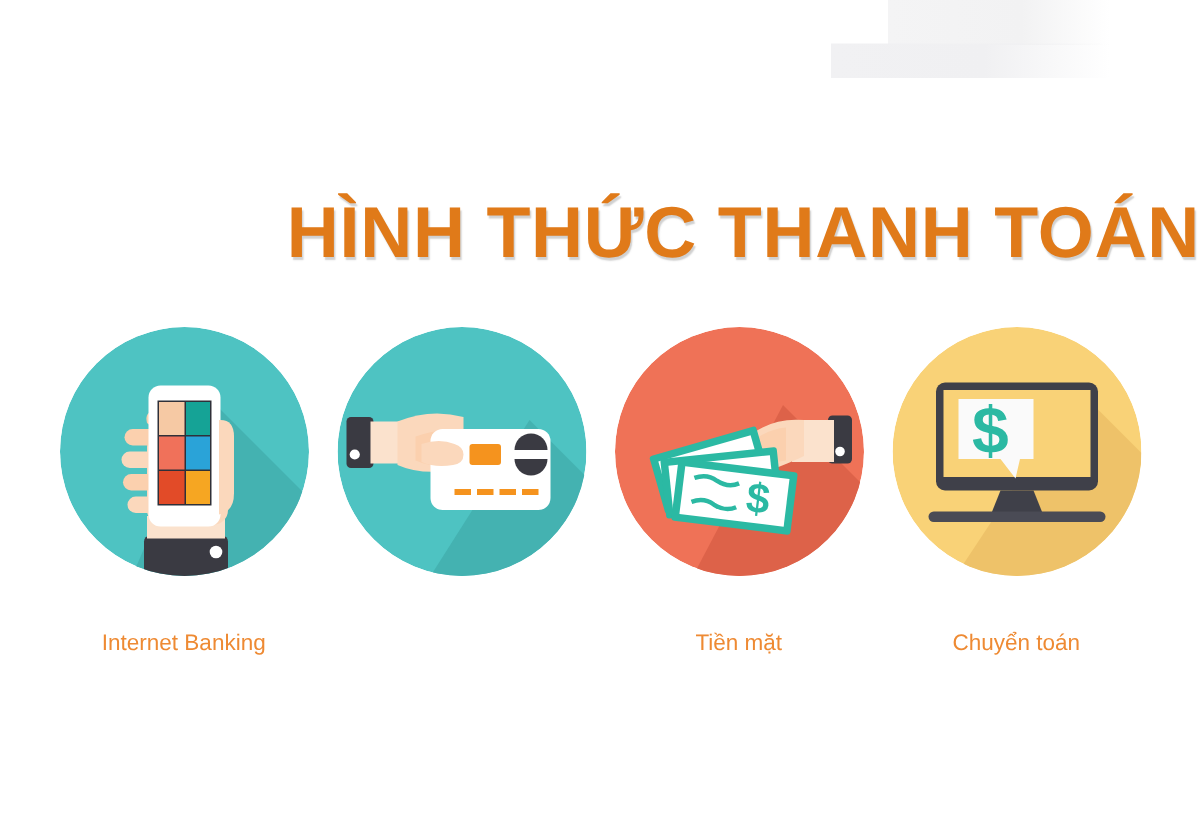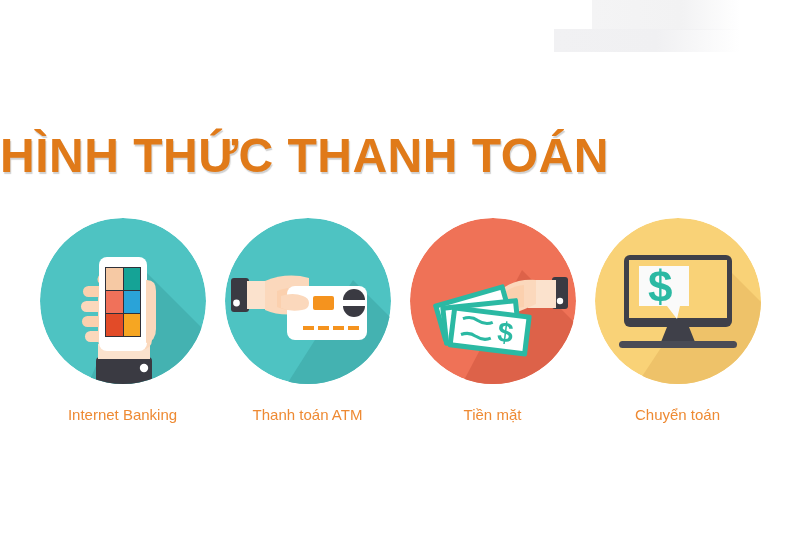--- a/index.html
+++ b/index.html
@@ -37,21 +37,21 @@
     width: 186px; height: 23px;
     background: linear-gradient(90deg,#f1f1f3 0%, #f0f0f2 55%, rgba(255,255,255,0) 100%);
   }
 
   
   #title {
     position: absolute;
     left: 0;
     top: 128px;
     width: 800px;
-    text-align: left;
+    text-align: right;
     font-size: 48px;
     font-weight: bold;
     letter-spacing: 0.5px;
     color: #e07a19;
     text-shadow: 1px 2px 1px rgba(150,150,150,0.45);
     white-space: nowrap;
   }
 
   
   #cards {
@@ -71,21 +71,21 @@
   }
   .circle {
     position: relative;
     width: 166px;
     height: 166px;
     border-radius: 50%;
     overflow: hidden;
   }
   .circle svg { display: block; width: 166px; height: 166px; }
   .card-label {
-    margin-top: 22px;
+    margin-top: 36px;
     font-size: 15px;
     color: #ee8a33;
     text-align: left;
     white-space: nowrap;
   }
 </style>
 </head>
 <body>
 
 <div id="watermark">
@@ -154,21 +154,20 @@
 
         <path d="M118 82 a11 11 0 0 1 22 0 z" fill="#3a3a42"></path>
         <path d="M118 88 a11 11 0 0 0 22 0 z" fill="#3a3a42"></path>
 
         <rect x="78" y="108" width="11" height="4" fill="#f5931e"></rect>
         <rect x="93" y="108" width="11" height="4" fill="#f5931e"></rect>
         <rect x="108" y="108" width="11" height="4" fill="#f5931e"></rect>
         <rect x="123" y="108" width="11" height="4" fill="#f5931e"></rect>
       </svg>
     </div>
-    <div class="card-label">Thanh toán ATM</div>
   </div>
 
   <div class="card">
     <div class="circle">
       <svg viewBox="0 0 166 166" xmlns="http://www.w3.org/2000/svg">
         <circle cx="83" cy="83" r="83" fill="#ef7257"></circle>
         <path d="M112 52 L166 106 L166 166 L52 166 Z" fill="#dd6249"></path>
 
         <rect x="142" y="59" width="16" height="32" rx="3" fill="#3a3a42"></rect>
         <circle cx="150" cy="83" r="3.2" fill="#ffffff"></circle>

